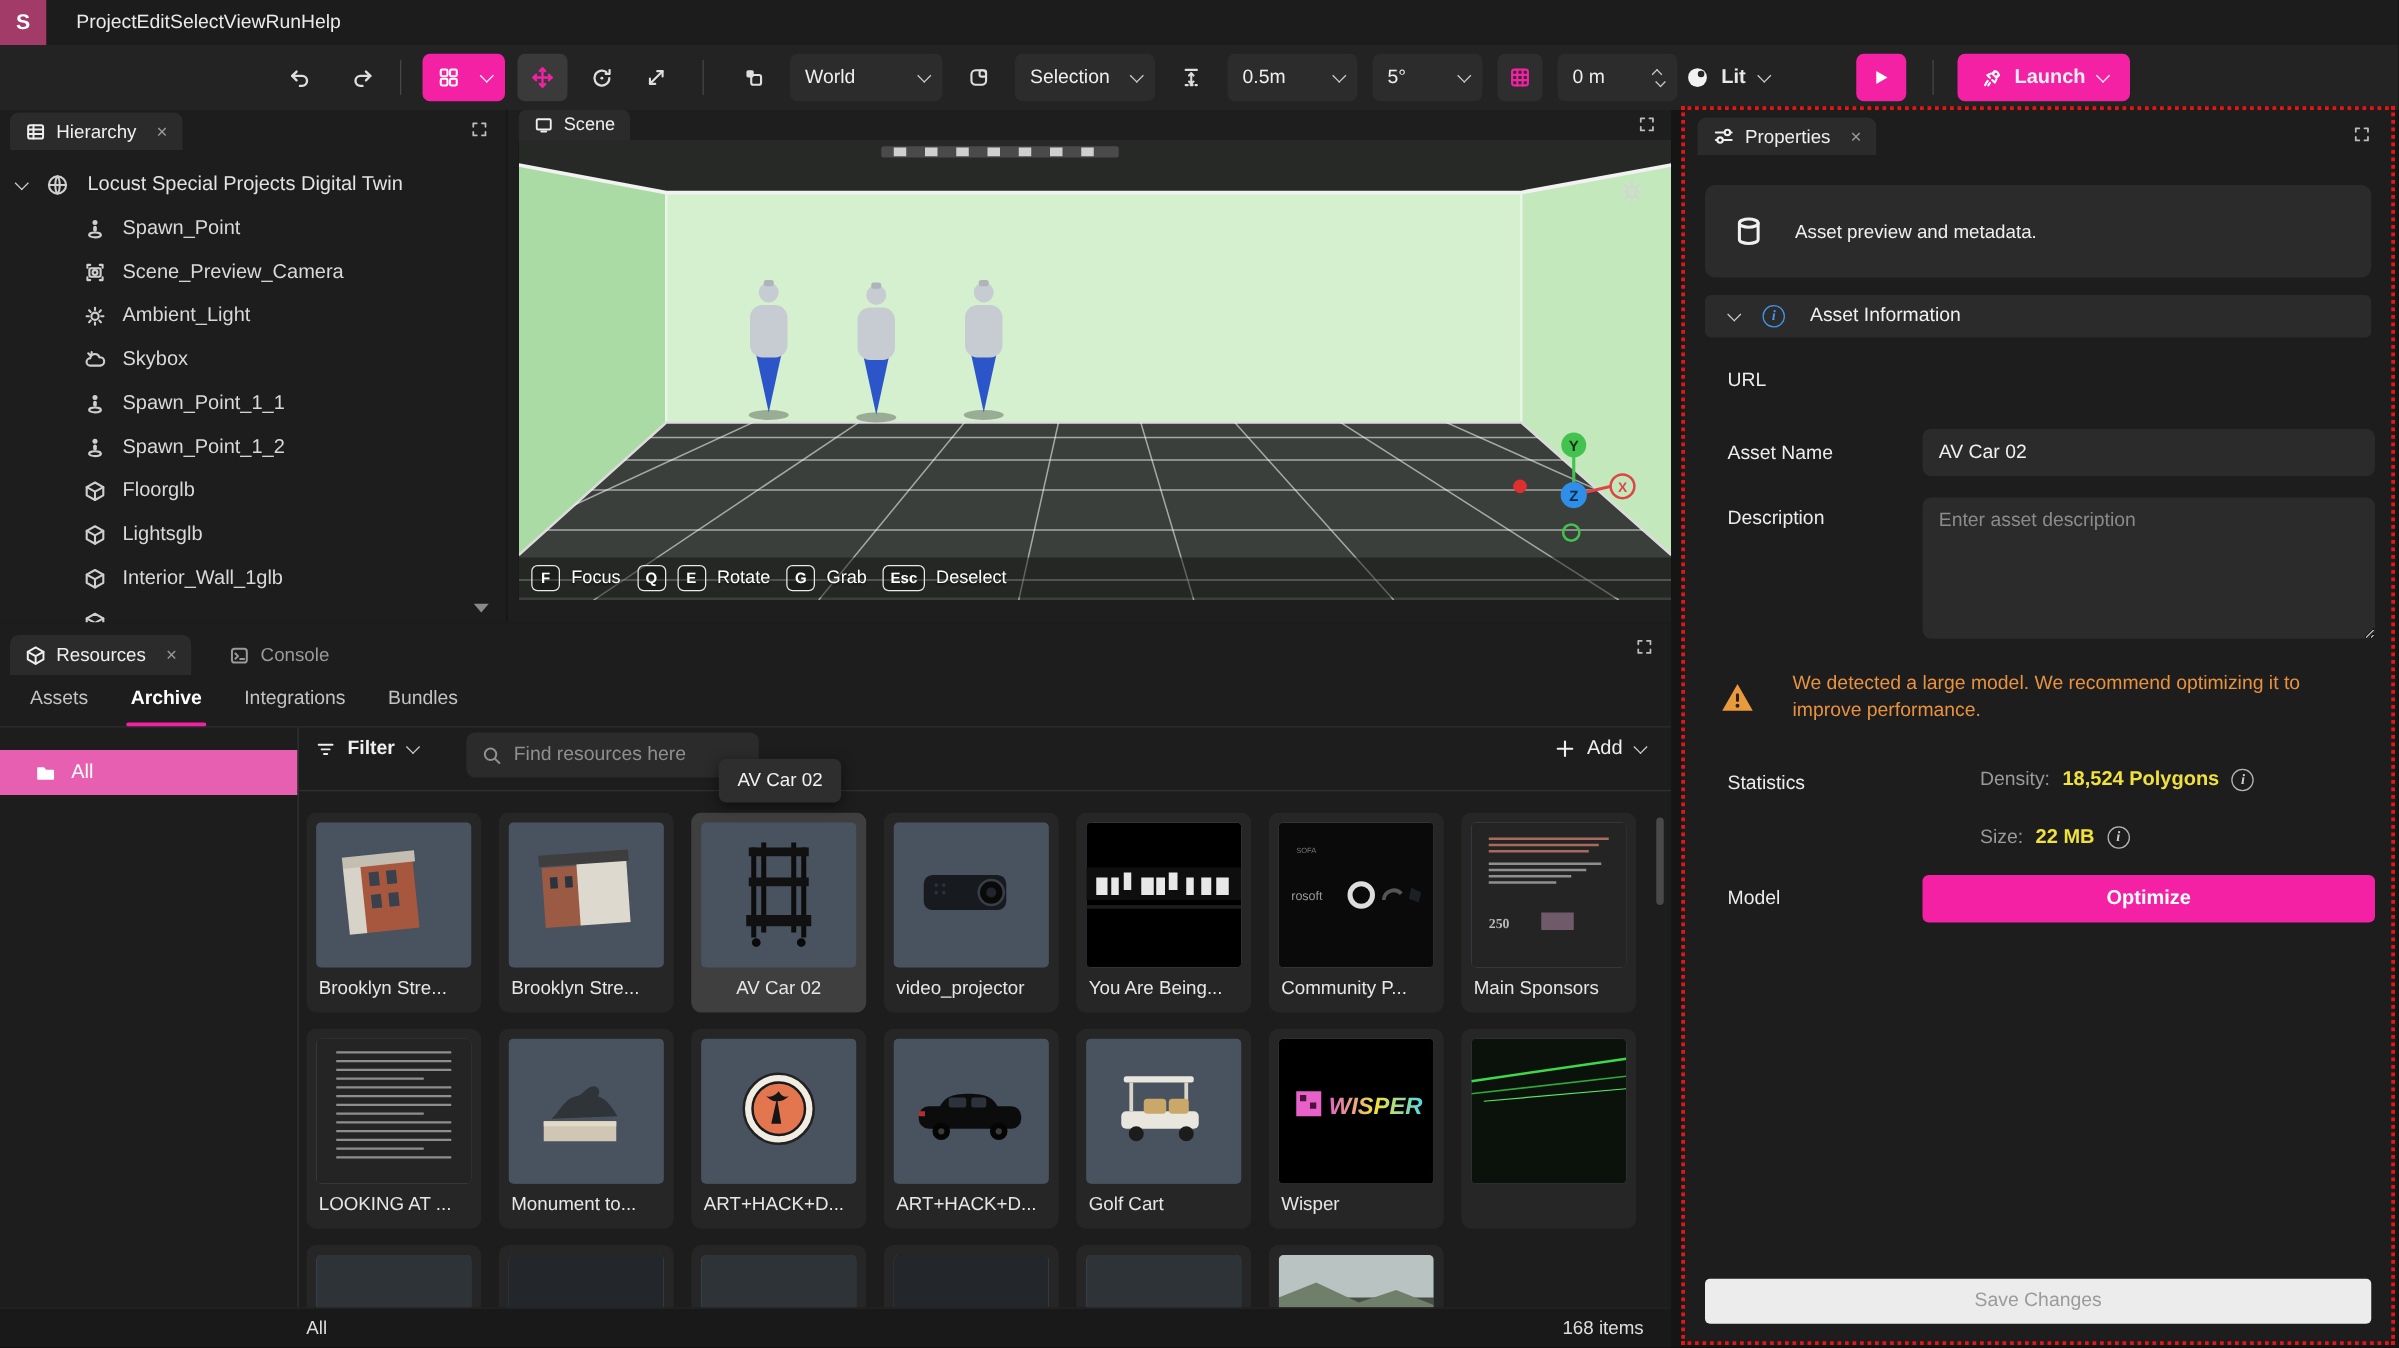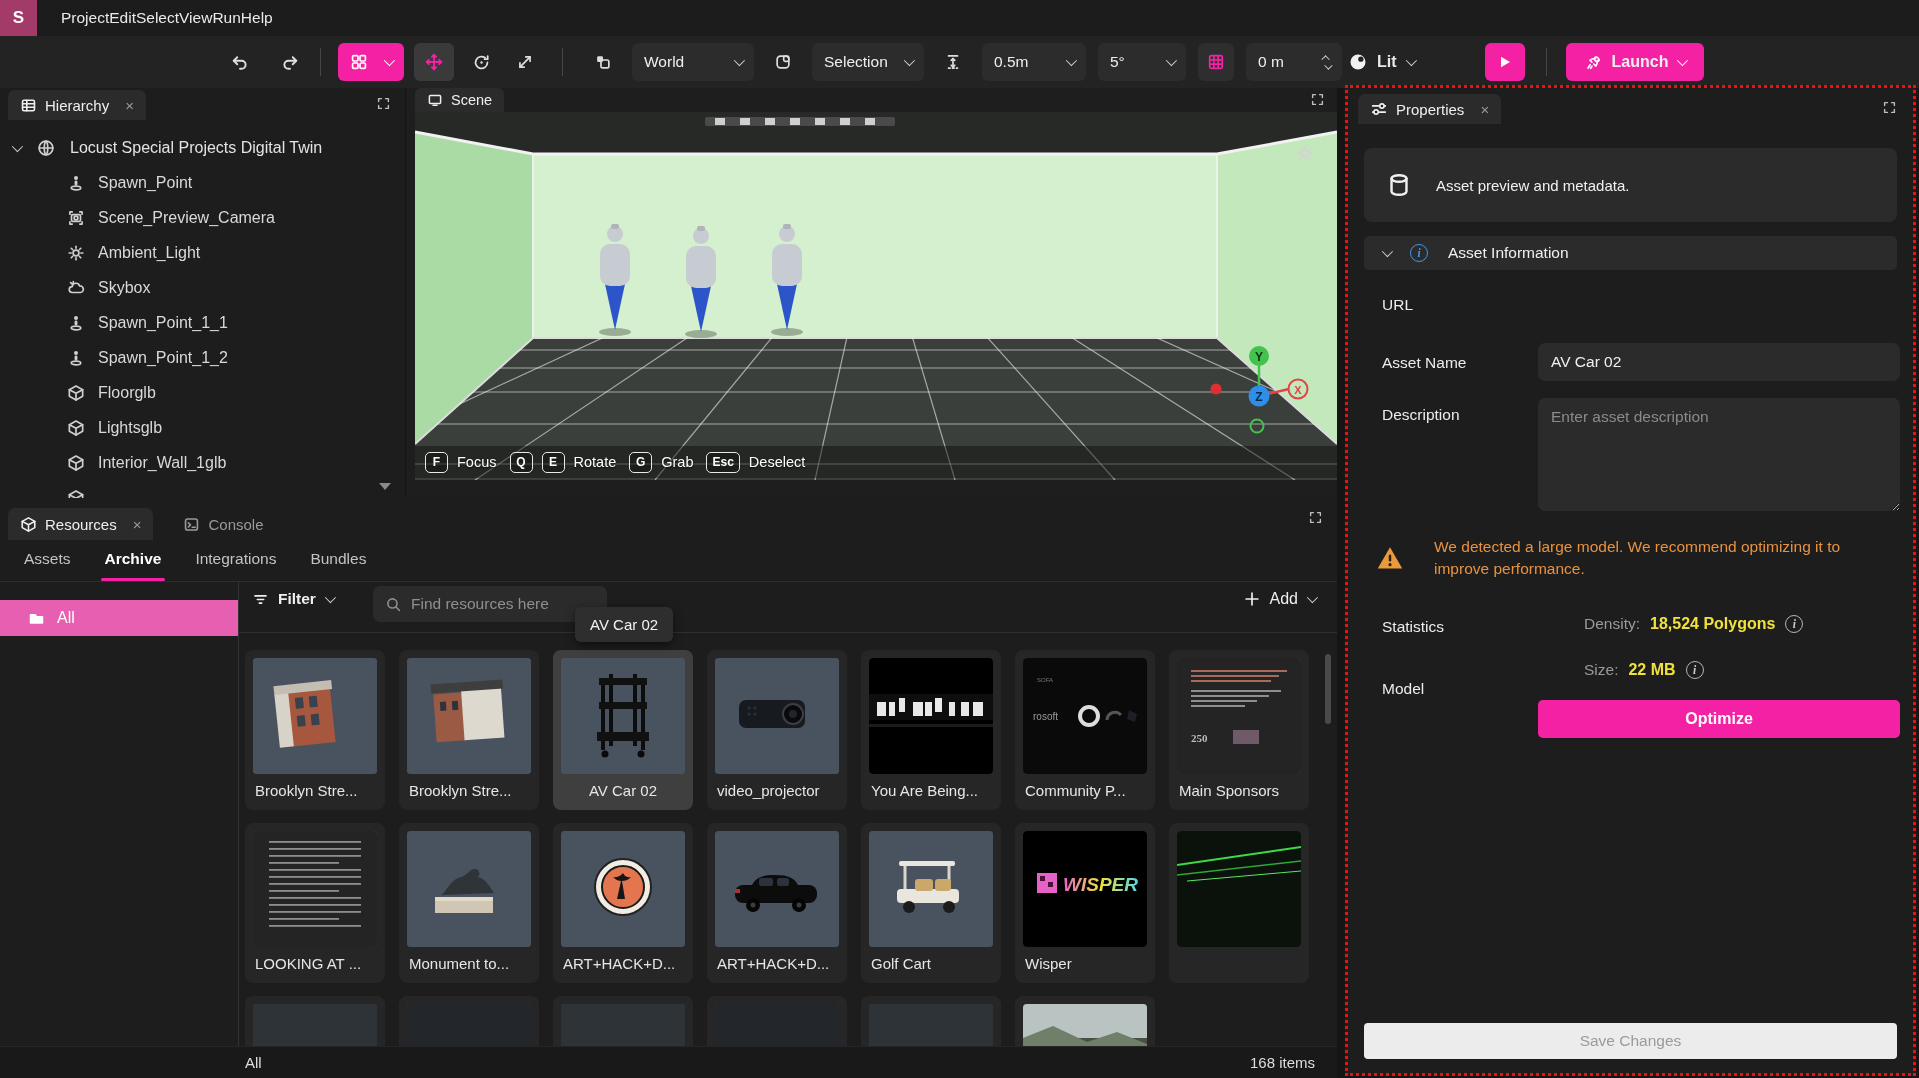--- a/index.html
+++ b/index.html
@@ -962,19 +962,19 @@
       <span>Density:</span>
       <span class="stat-value">18,524 Polygons</span>
       <span class="info-circle gray">i</span>
     </div>
     <div class="stat-line" style="top:573px;">
       <span>Size:</span>
       <span class="stat-value">22 MB</span>
       <span class="info-circle gray">i</span>
     </div>
 
-    <span class="prop-label" style="top:592px;">Model</span>
+    <span class="prop-label" style="top:622px;">Model</span>
     <div id="save-btn">Save Changes</div>
 
     <div id="optimize-btn">Optimize</div>
   </div>
 
 </div>
 
 </body></html>

